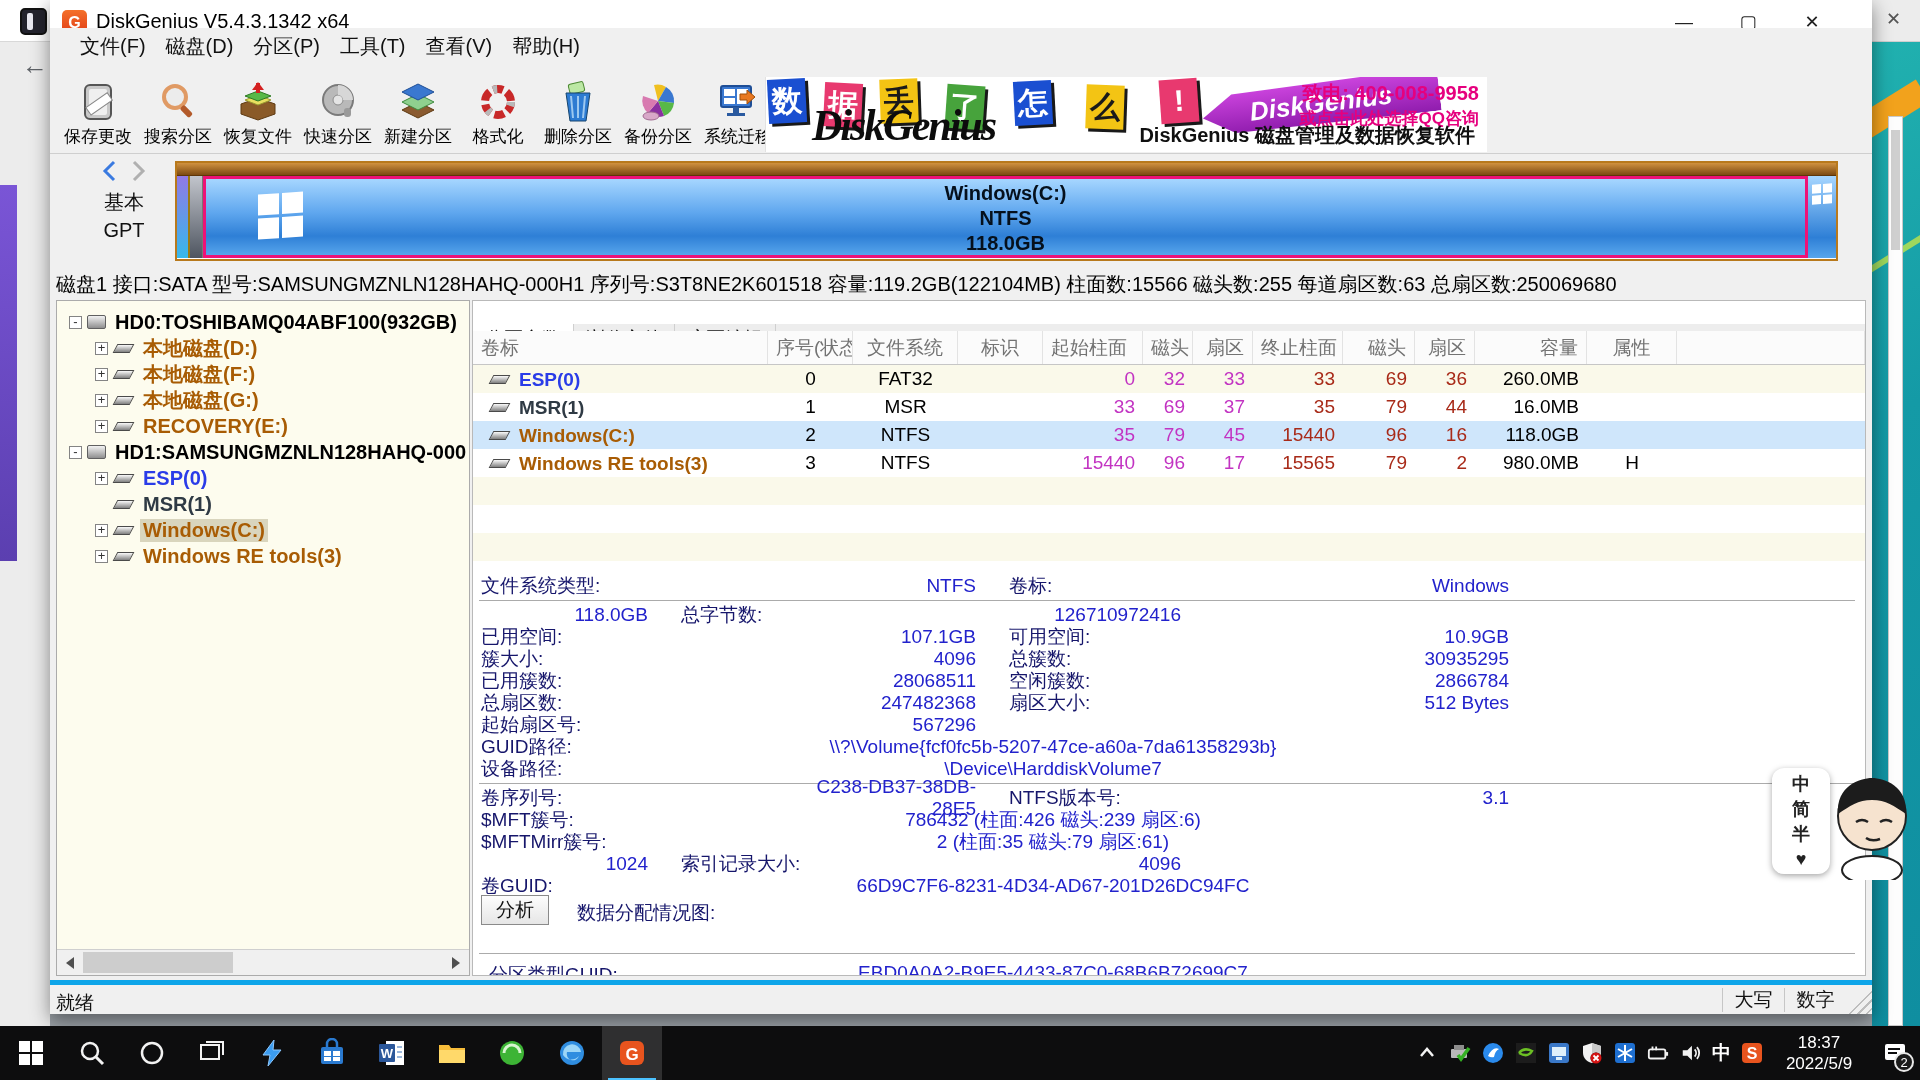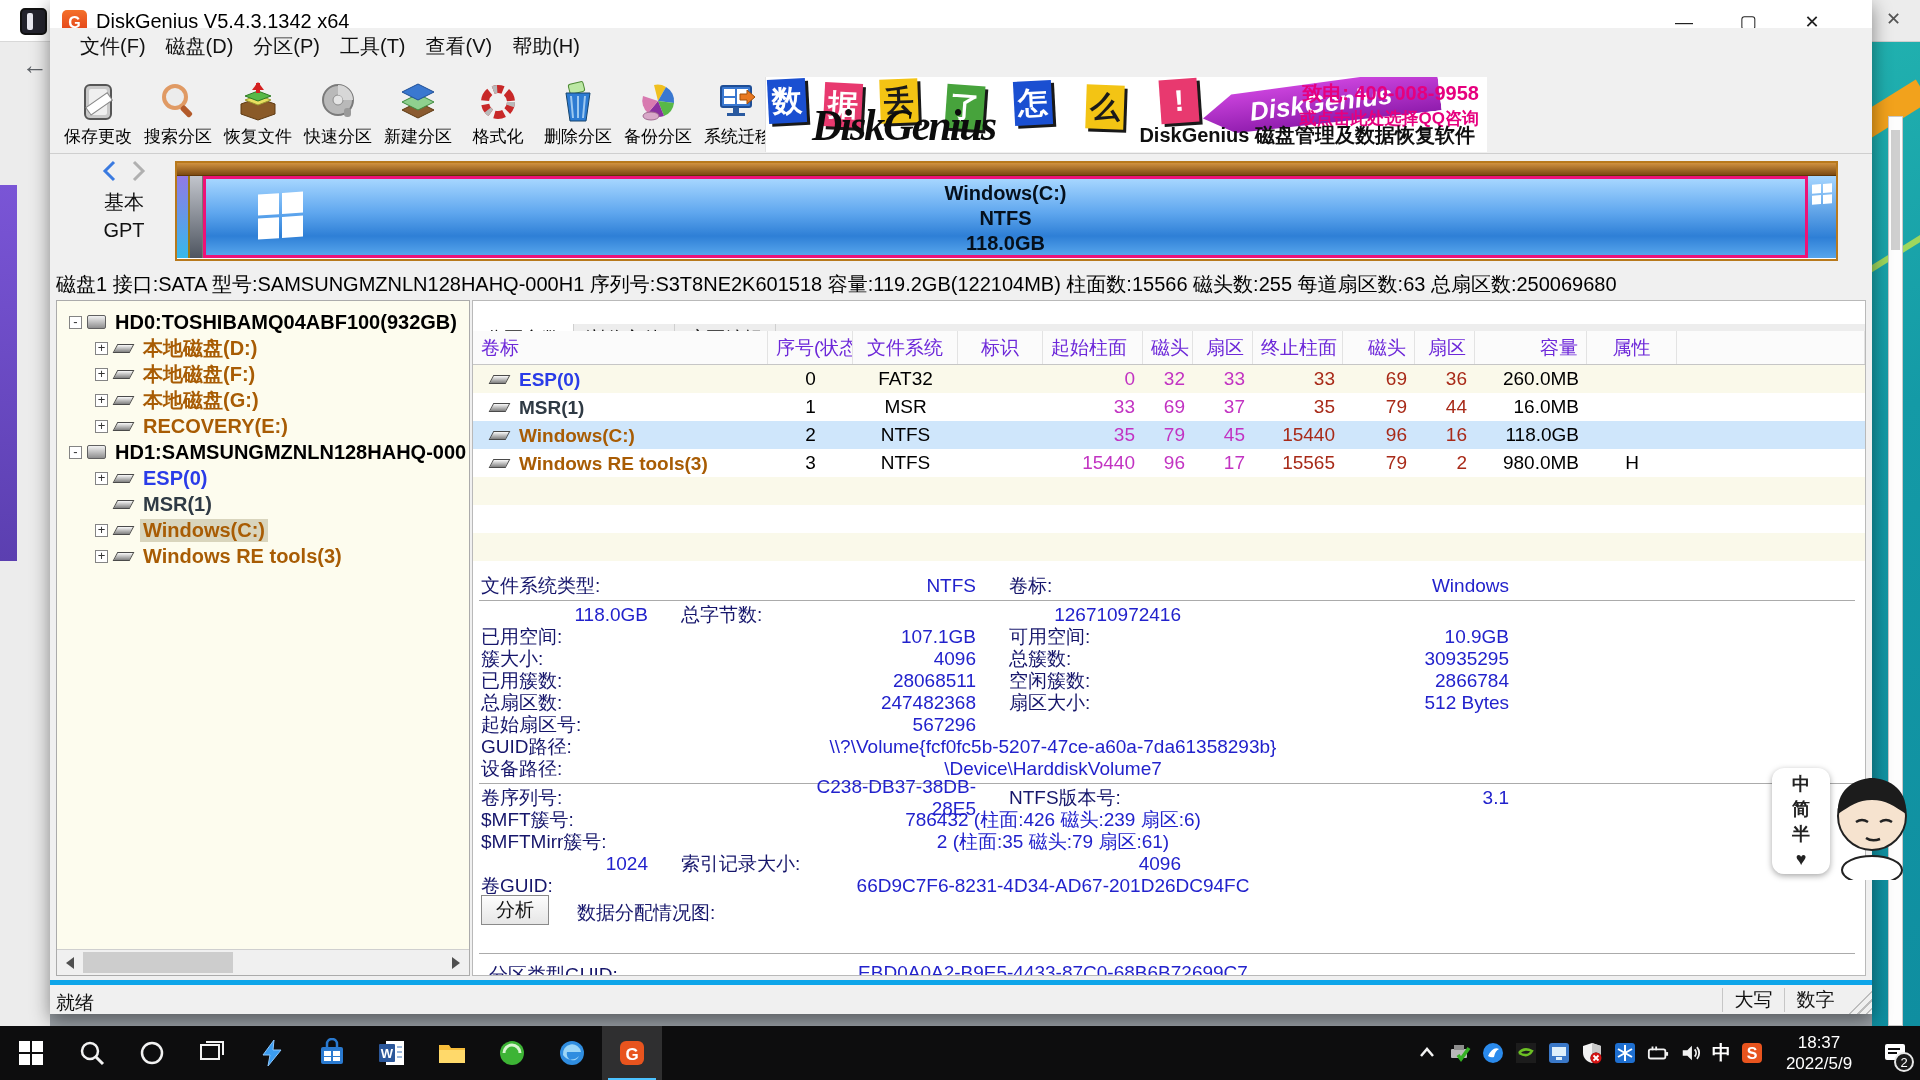--- a/index.html
+++ b/index.html
@@ -93,21 +93,21 @@
   .tri-r { width:0; height:0; border-top:6px solid transparent; border-bottom:6px solid transparent; border-left:8px solid #505050; }
   .hs-thumb { position:absolute; left:26px; top:2px; width:150px; height:21px; background:#cdcdcd; }
 
   
   .right-panel { position:absolute; left:422px; top:300px; width:1394px; height:676px; background:#fff; border:1px solid #b9b9b9; overflow:hidden; }
   .tabs { position:absolute; left:0; top:0; width:100%; height:30px; background:#ededed; display:flex; border-bottom:1px solid #b9b9b9;margin-top:23px; }
   .tab { padding:0 12px; font-size:19px; color:#111; line-height:29px; border-right:1px solid #cfcfcf; background:#ededed; }
   .tab.active { background:#fff; border-bottom:1px solid #fff; font-weight:normal; }
 
   .thead { position:absolute; left:0; top:30px; width:100%; height:34px; background:#fbfbfb; border-bottom:1px solid #c6c6c6; display:flex; }
-  .th { font-size:19px; color:#6d28d9; line-height:33px; border-right:1px solid #e3e3e3; padding:0 8px; overflow:hidden; white-space:nowrap; }
+  .th { font-size:19px; color:#737373; line-height:33px; border-right:1px solid #e3e3e3; padding:0 8px; overflow:hidden; white-space:nowrap; }
   .tbody { position:absolute; left:0; top:64px; width:100%; }
   .trow { height:28px; display:flex; }
   .trow.stripe { background:#faf9ea; }
   .trow.sel { background:#cfe6fb; }
   .td { font-size:19px; line-height:27px; padding:0 8px; white-space:nowrap; overflow:hidden; }
   .td.name { display:flex; align-items:center; font-weight:bold; }
   .td .part-ico { margin:0 8px 0 10px; }
   .n-start { color:#c233c2; } .n-end { color:#a82a18; } .n-plain { color:#000; }
 
   .details { position:absolute; left:0; top:262px; width:100%; padding-top:12px; }

